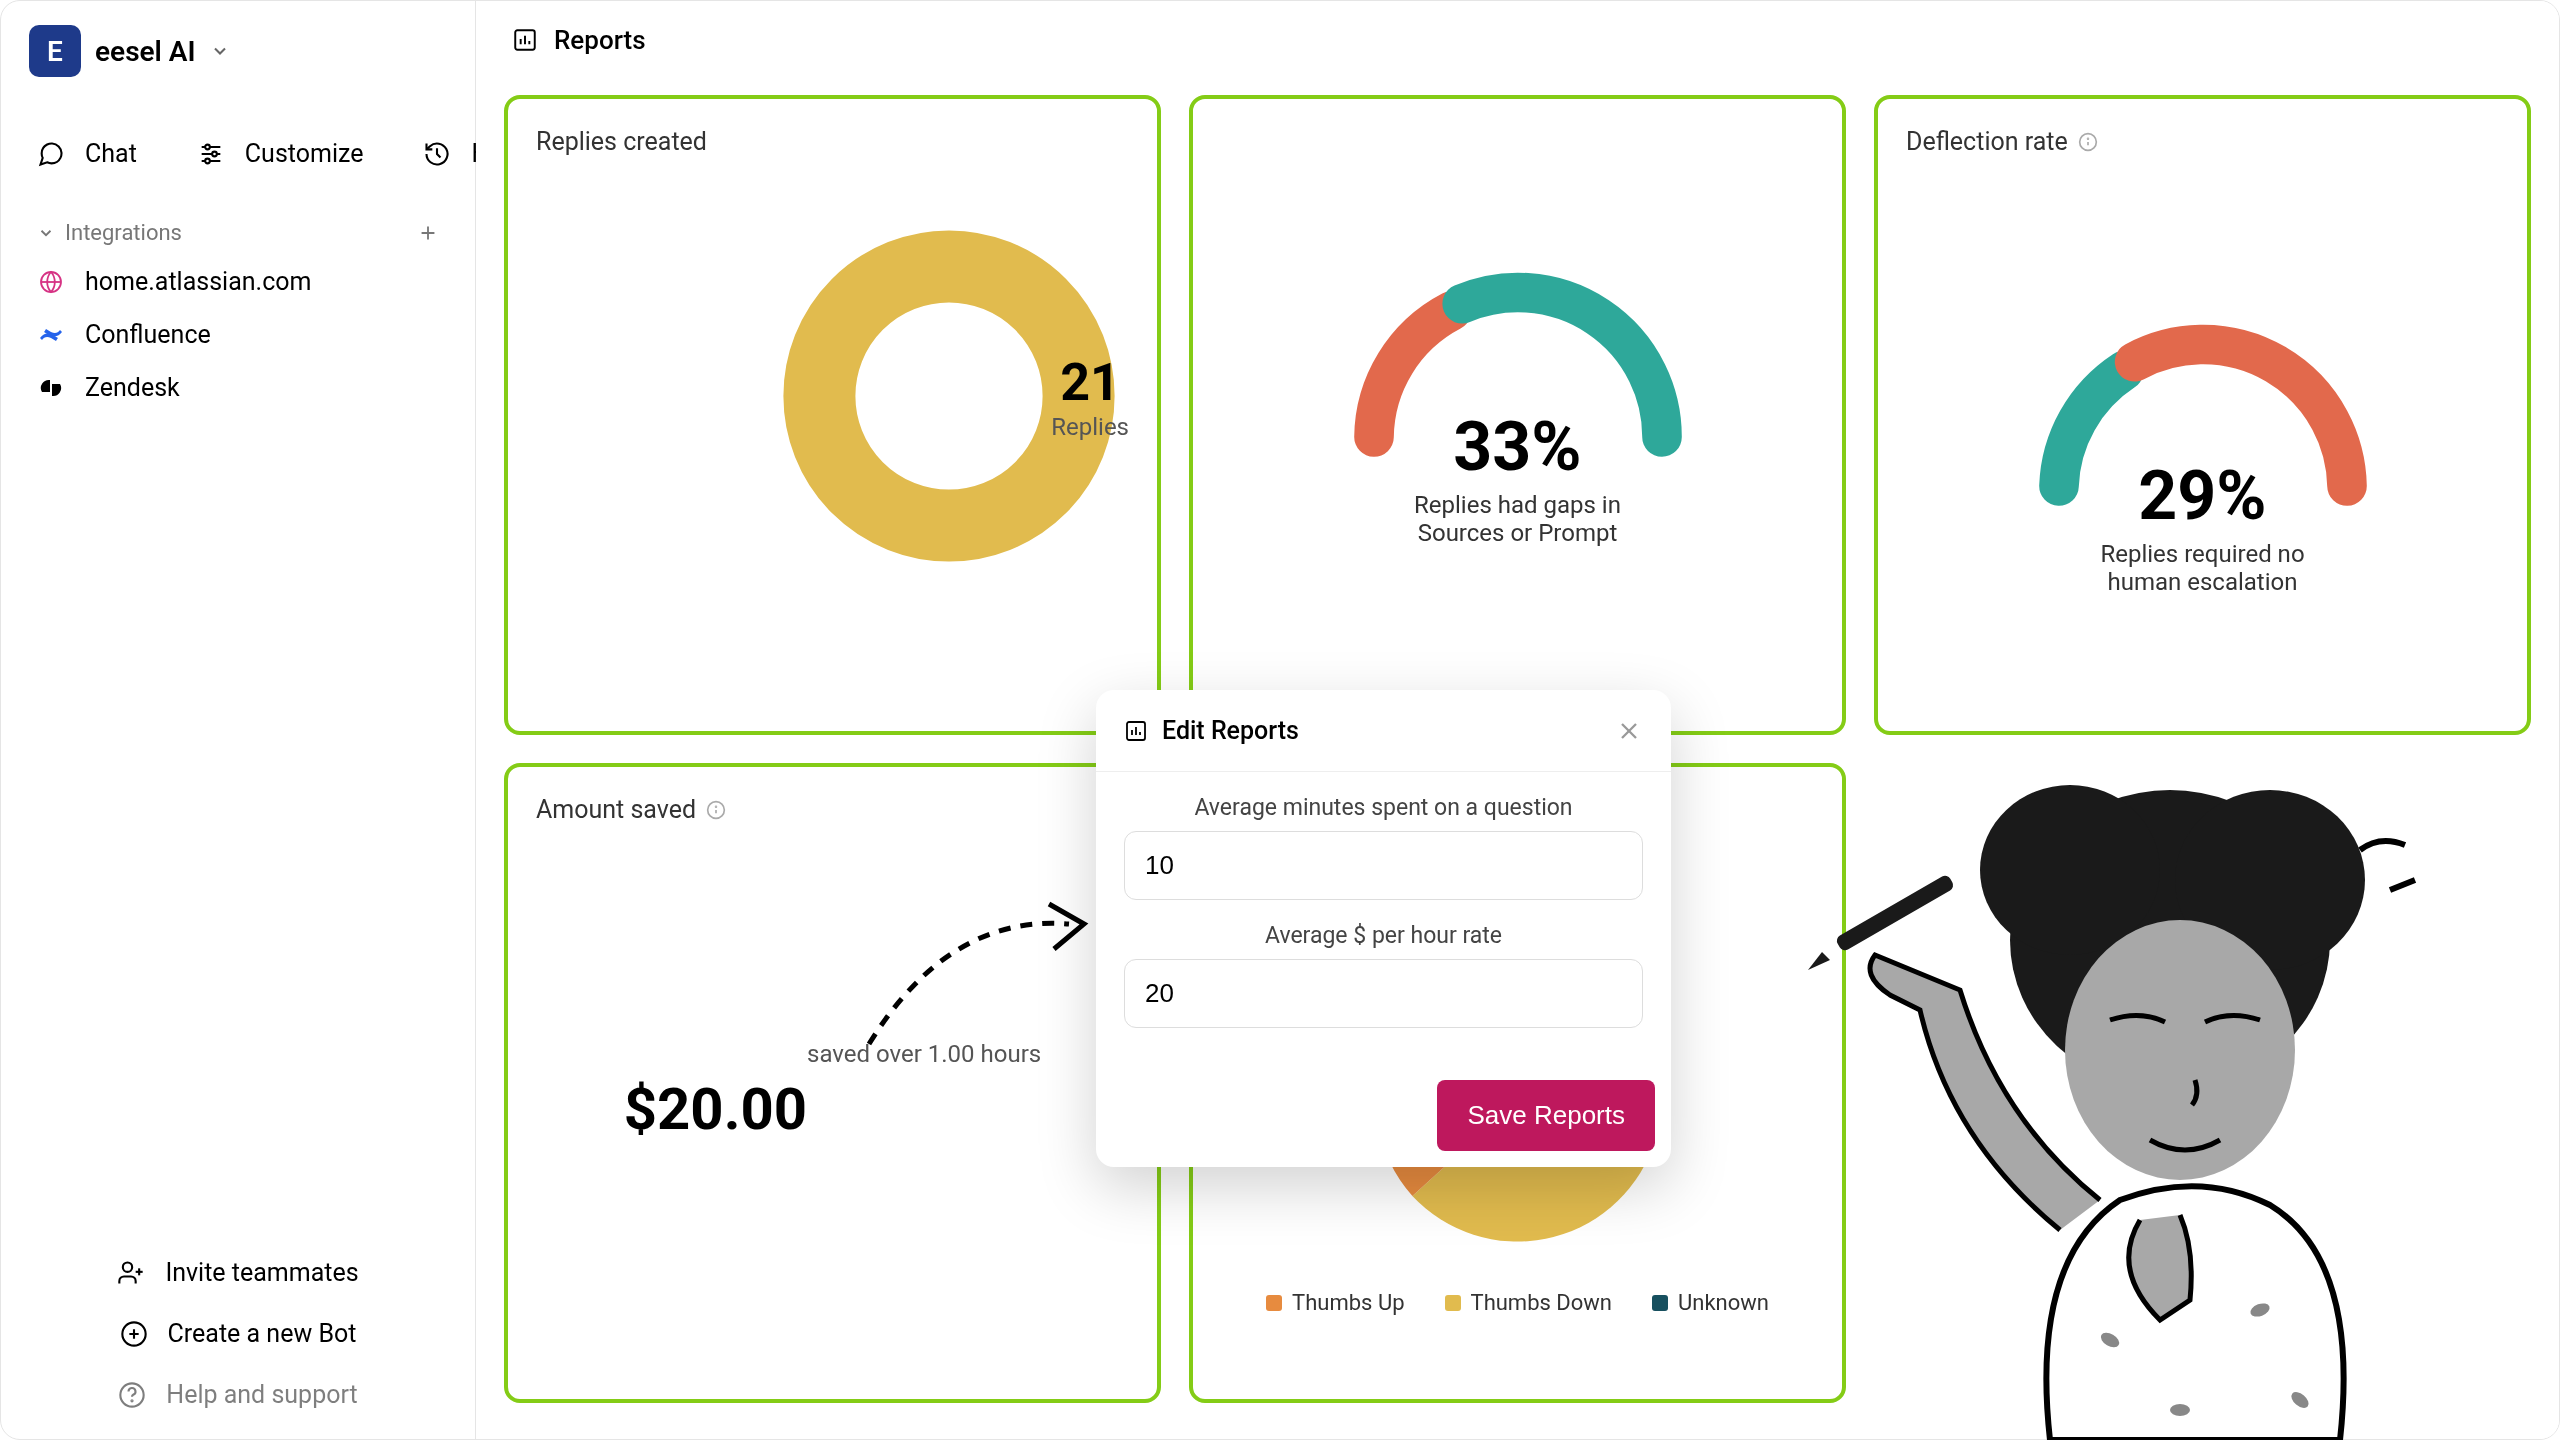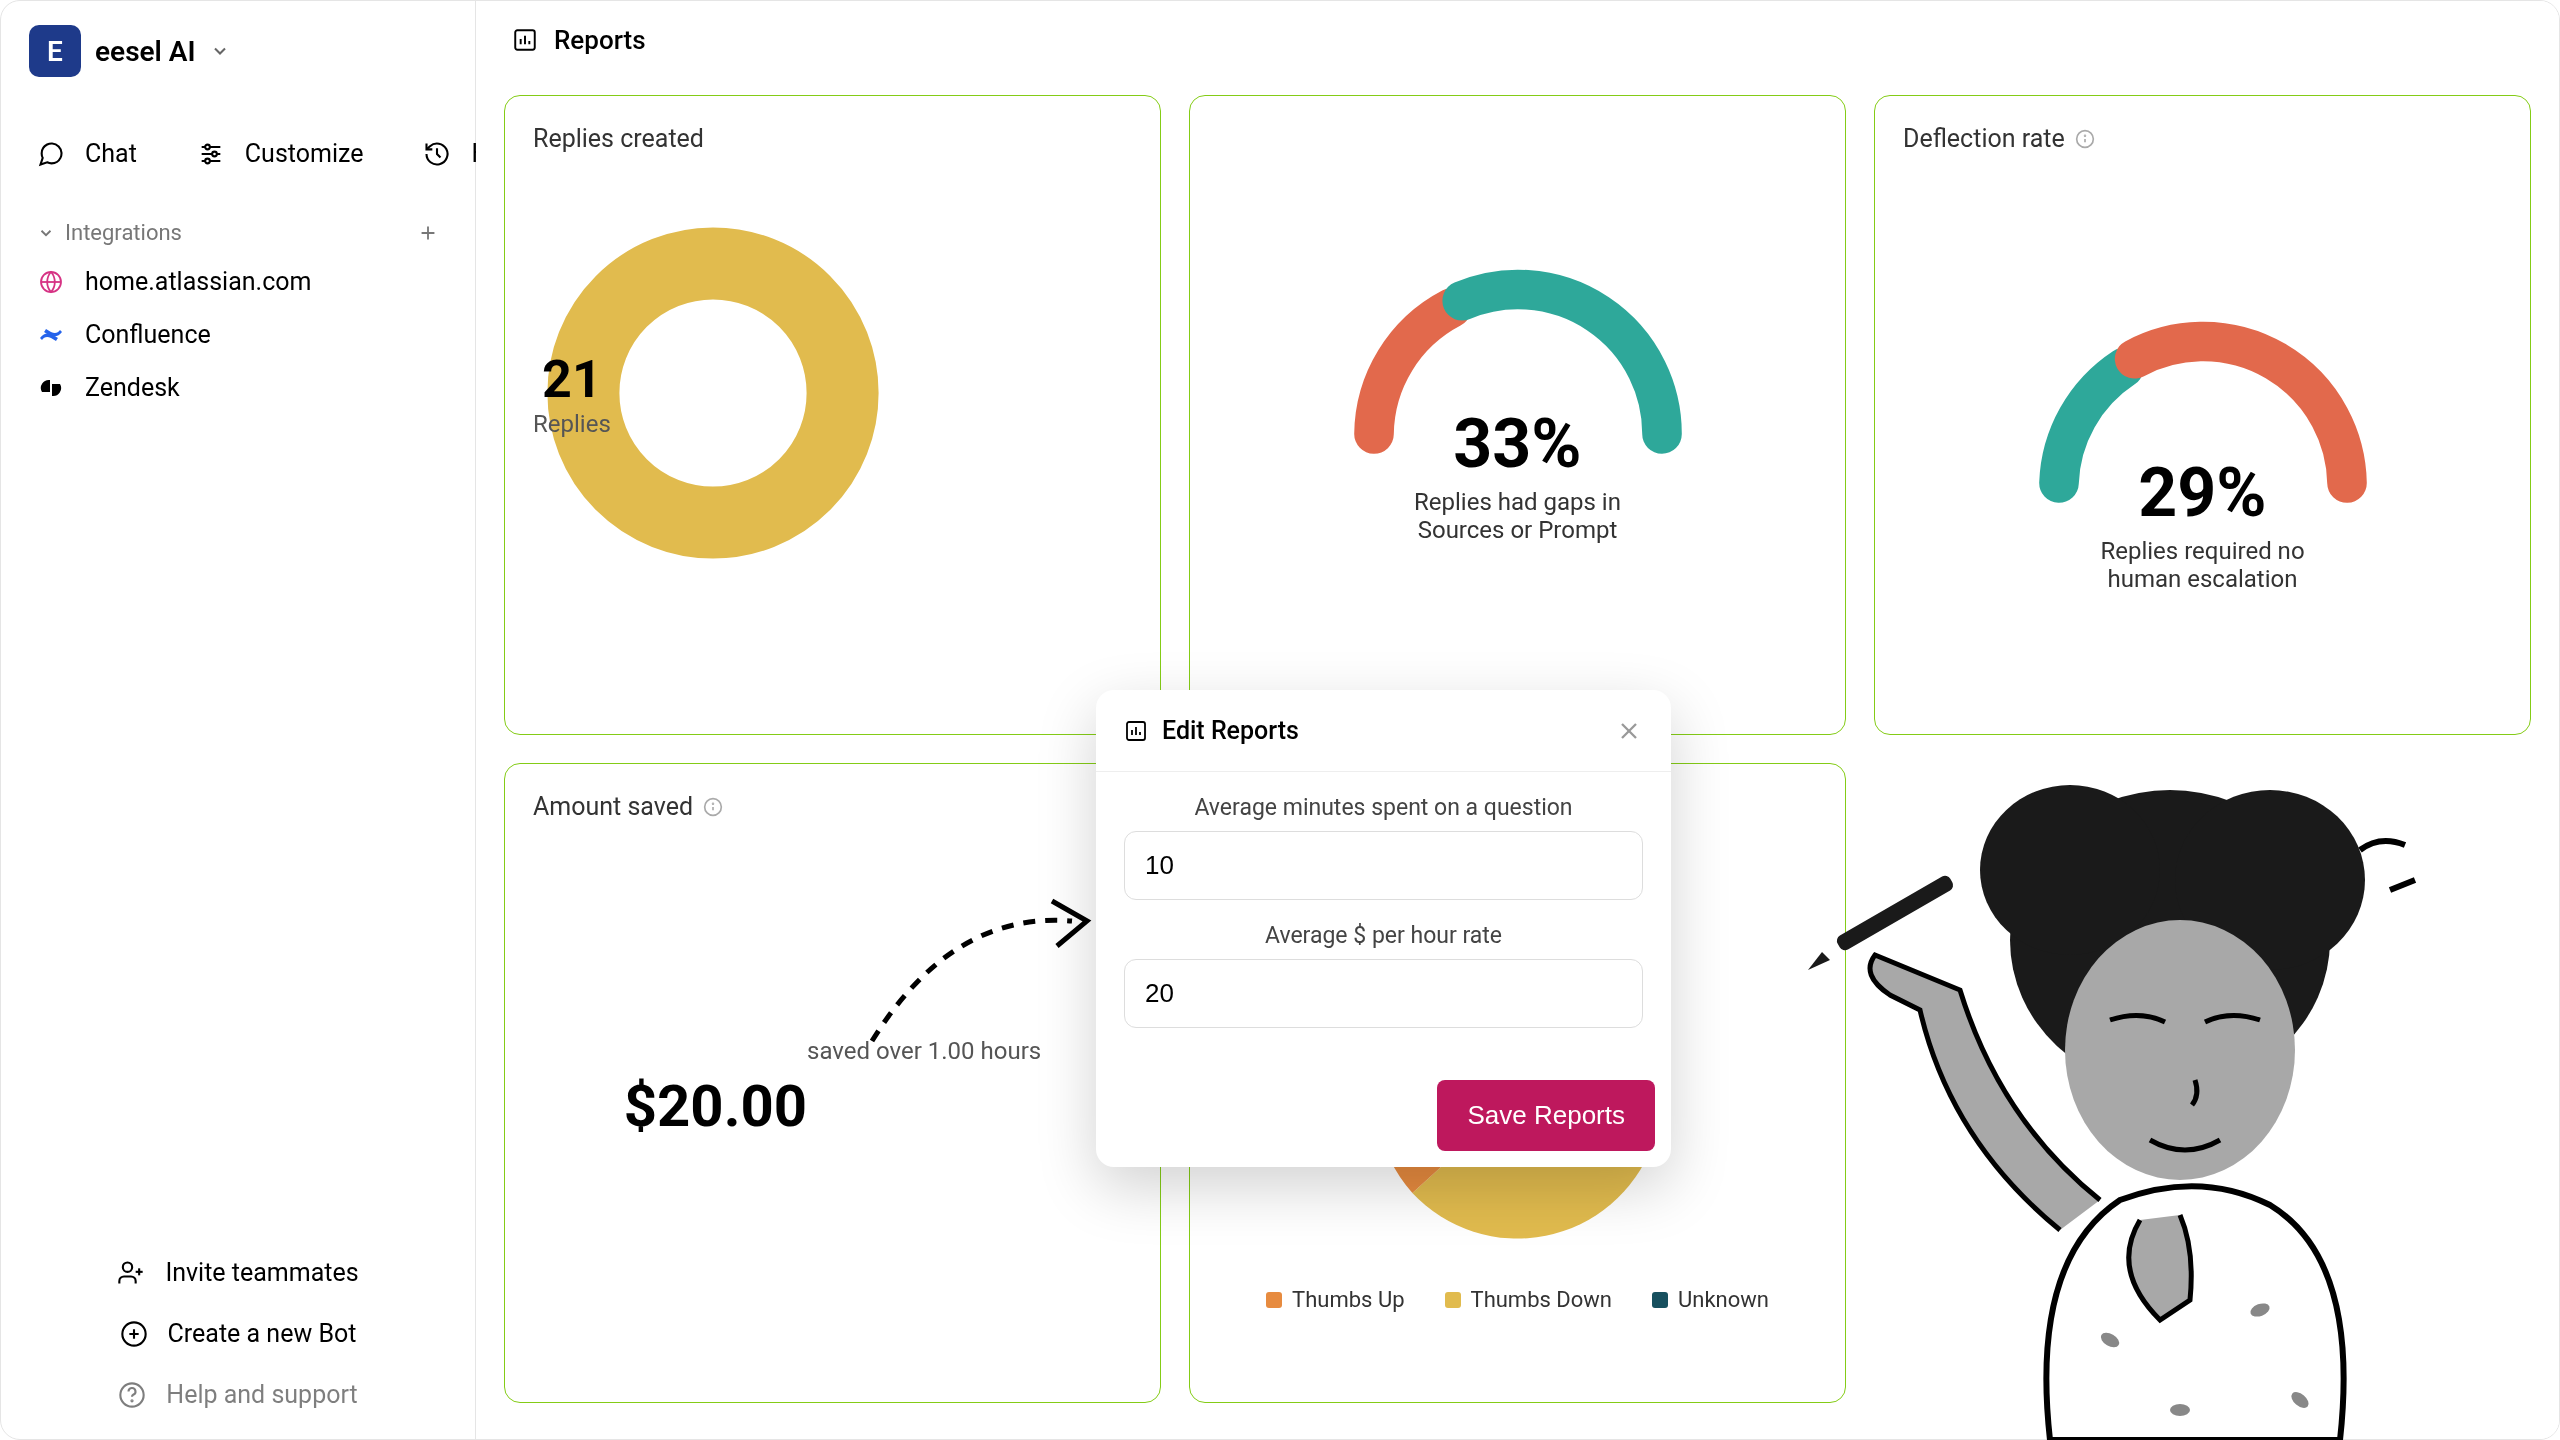--- a/index.html
+++ b/index.html
@@ -16,24 +16,24 @@
     .nav-icon { width: 28px; height: 28px; flex-shrink: 0; }
     .integrations-section { margin-top: 28px; }
     .integrations-header { display: flex; align-items: center; justify-content: space-between; padding: 10px 20px; color: #777; font-size: 22px; }
     .integrations-title { display: flex; align-items: center; gap: 10px; }
     .integration-item { display: flex; align-items: center; gap: 20px; padding: 12px 20px; border-radius: 12px; cursor: pointer; font-size: 25px; color: #000; }
     .integration-icon { width: 28px; height: 28px; flex-shrink: 0; display: flex; align-items: center; justify-content: center; }
     .sidebar-footer { margin-top: auto; display: flex; flex-direction: column; gap: 4px; align-items: center; }
     .main { flex: 1; display: flex; flex-direction: column; background: #fff; }
     .main-header { display: flex; align-items: center; gap: 16px; padding: 24px 36px; font-size: 26px; font-weight: 500; }
     .cards-grid { display: grid; grid-template-columns: repeat(3, 1fr); gap: 28px; padding: 16px 28px; }
-    .card { border: 1px solid #84cc16; border-radius: 16px; padding: 28px; min-height: 640px; position: relative; }
+    .card { border: 4px solid #84cc16; border-radius: 16px; padding: 28px; min-height: 640px; position: relative; }
     .card-title { font-size: 25px; color: #333; margin-bottom: 20px; display: flex; align-items: center; gap: 10px; }
     .info-icon { width: 20px; height: 20px; color: #aaa; }
-    .donut-container { display: flex; align-items: center; justify-content: flex-start; height: 440px; position: relative; }
+    .donut-container { display: flex; align-items: center; justify-content: flex-end; height: 440px; position: relative; }
     .donut-center { position: absolute; text-align: center; }
     .donut-value { font-size: 52px; font-weight: 700; }
     .donut-label { font-size: 24px; color: #555; }
     .gauge-container { display: flex; align-items: center; justify-content: center; height: 440px; position: relative; flex-direction: column; }
     .gauge-center { position: absolute; text-align: center; top: 280px; width: 260px; }
     .gauge-value { font-size: 68px; font-weight: 700; }
     .gauge-label { font-size: 24px; color: #333; margin-top: 4px; }
     .amount-container { display: flex; flex-direction: row; align-items: center; justify-content: center; height: 420px; position: relative; }
     .amount-value { font-size: 58px; font-weight: 700; margin-top: 110px; }
     .amount-label { font-size: 24px; color: #555; }

